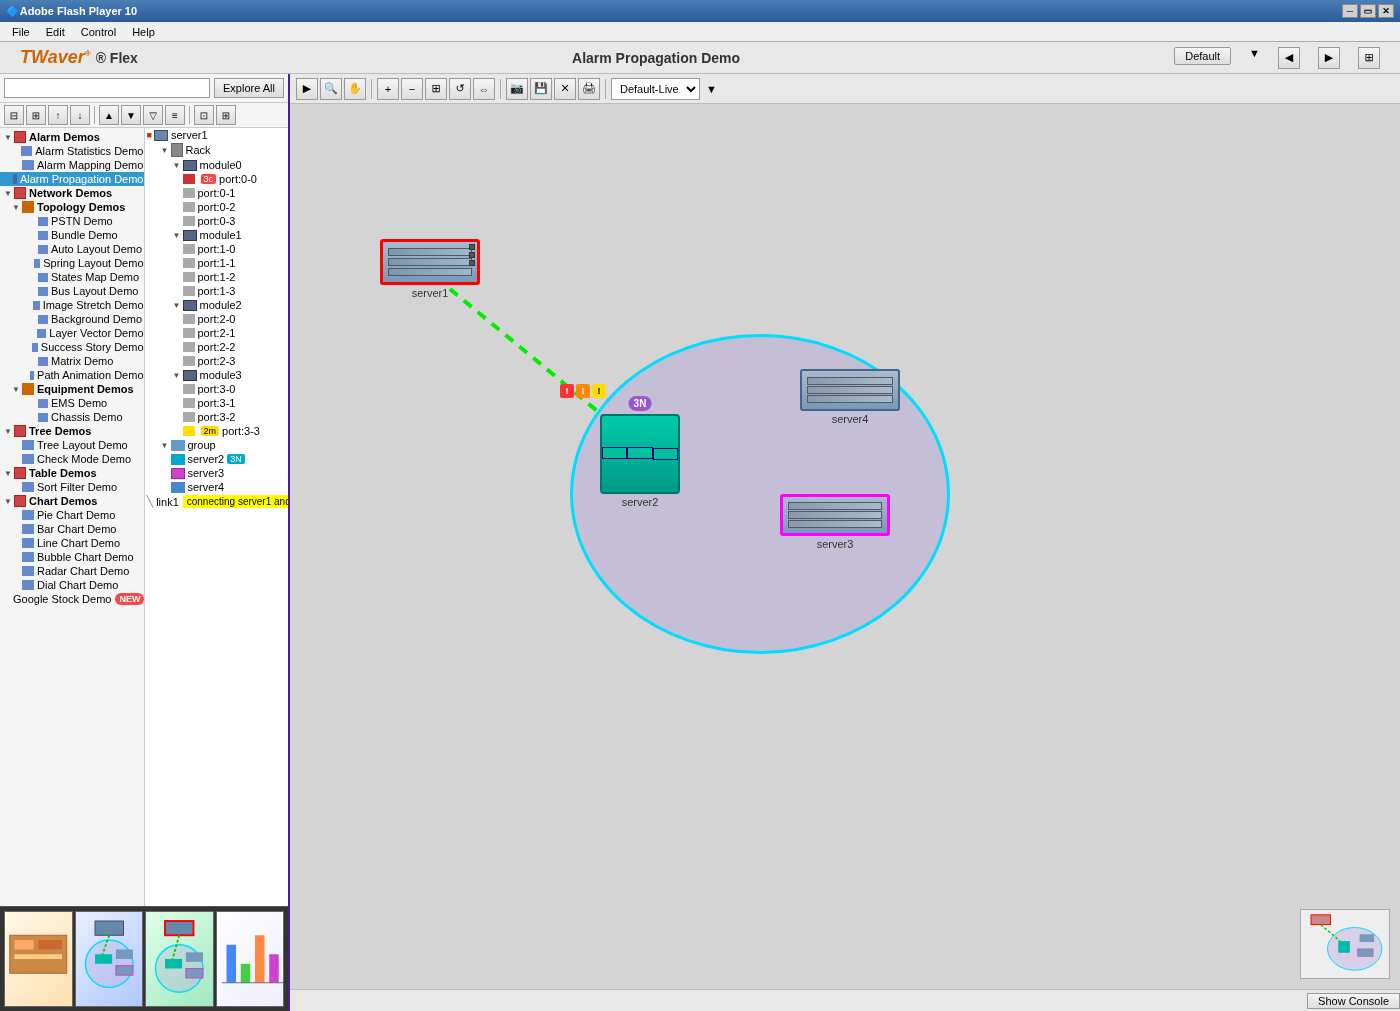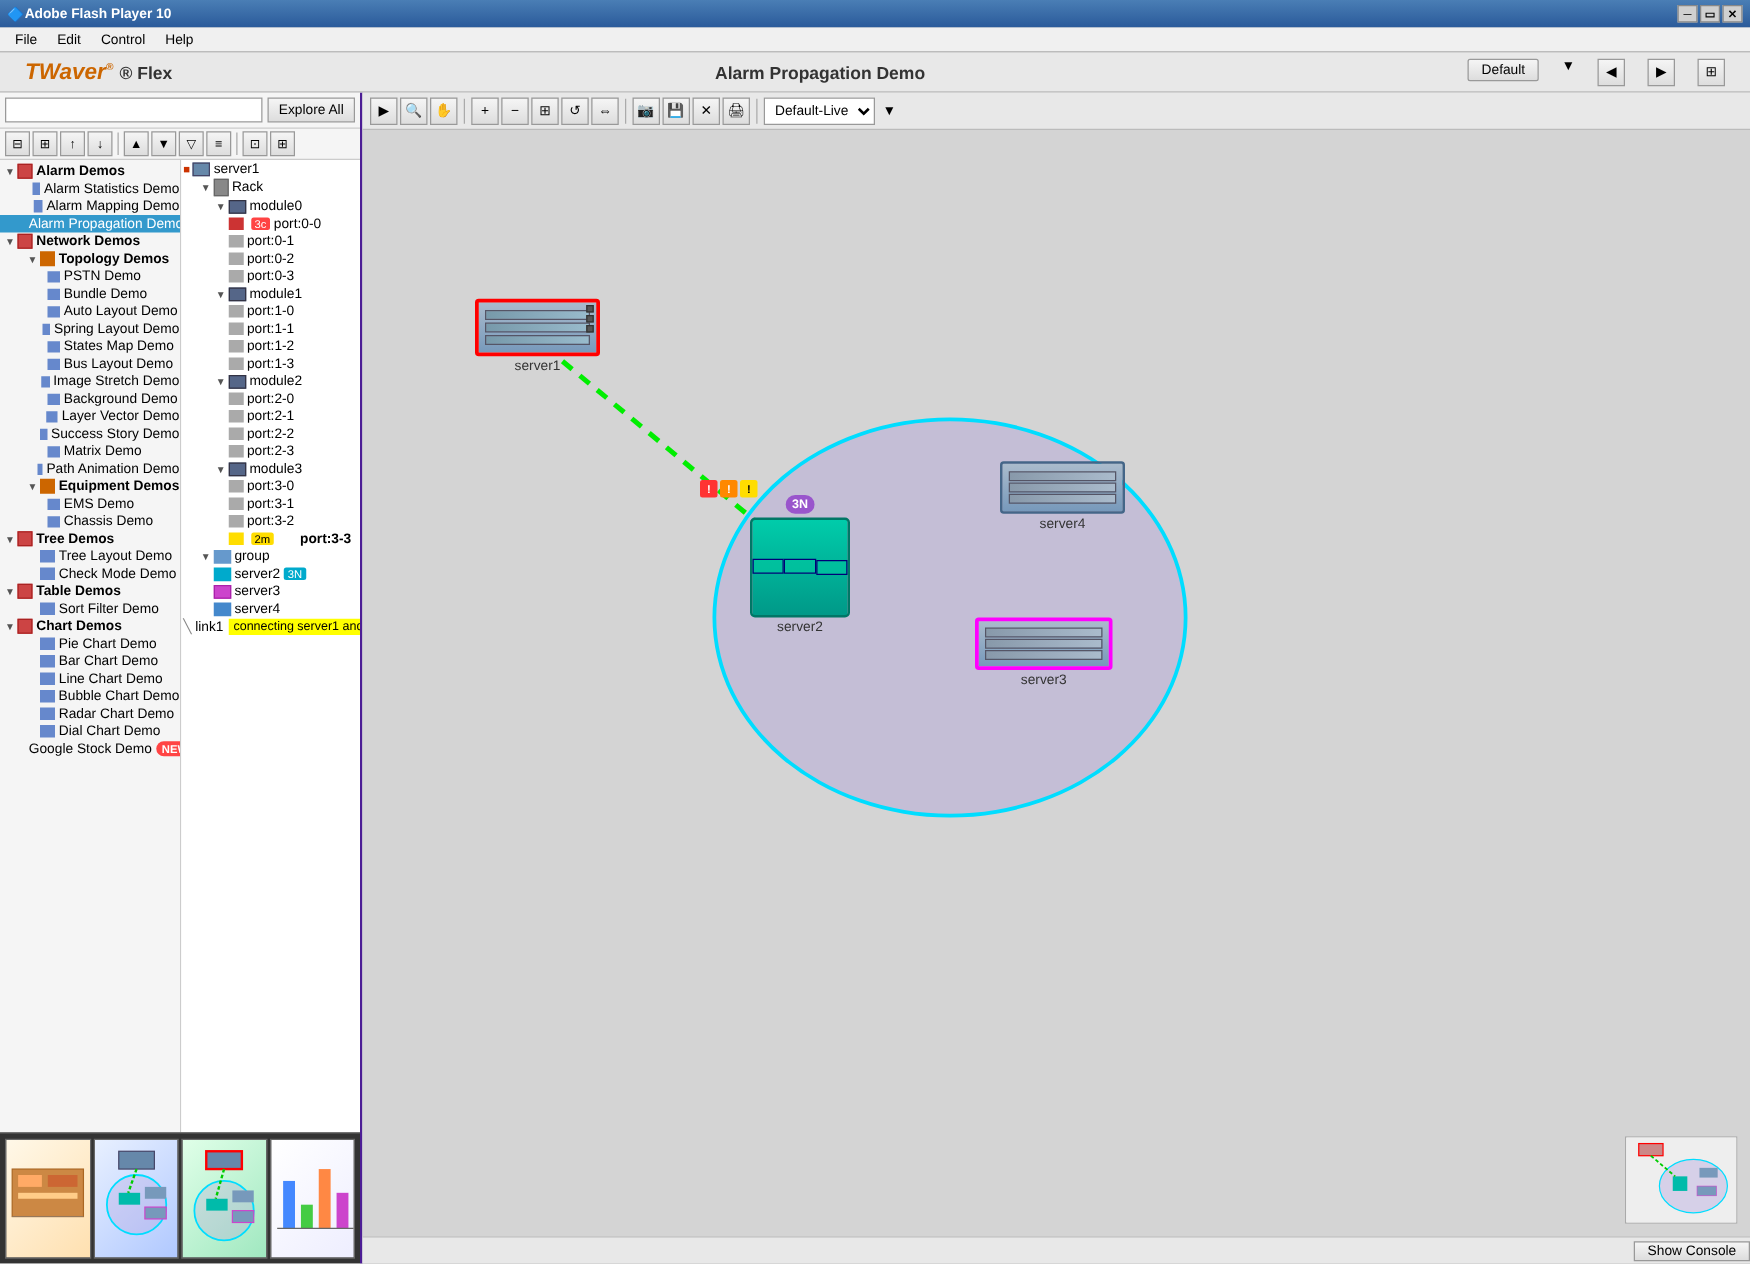--- a/index.html
+++ b/index.html
@@ -136,21 +136,21 @@
     
     #tree-container {
       flex: 1;
       overflow-y: auto;
       overflow-x: hidden;
       padding: 2px 0;
     }
     .tree-node { display: flex; align-items: center; padding: 1px 0; cursor: pointer; white-space: nowrap; }
     .tree-node.selected { background: #3399cc; color: white; }
     .indent-0 { padding-left: 2px; }
-    .indent-1 { padding-left: 20px; }
+    .indent-1 { padding-left: 10px; }
     .indent-2 { padding-left: 26px; }
     .expand-btn { width: 12px; height: 12px; display: inline-flex; align-items: center; justify-content: center; font-size: 8px; color: #555; }
     .cat-label { font-weight: bold; font-size: 11px; }
     .badge-red { background: #ff4444; color: white; font-size: 9px; padding: 0 3px; border-radius: 2px; margin-left: 3px; }
     .badge-yellow { background: #ffdd00; color: #000; font-size: 9px; padding: 0 3px; border-radius: 2px; margin-left: 3px; }
     .badge-cyan { background: #00aacc; color: white; font-size: 9px; padding: 0 3px; border-radius: 2px; margin-left: 3px; }
     .badge-new { background: #ff4444; color: white; font-size: 9px; padding: 1px 4px; border-radius: 8px; margin-left: 4px; font-weight: bold; }
 
     
     #thumbnails {
@@ -671,21 +671,21 @@
             <span>port:3-1</span>
           </div>
           <div class="tree-node" style="padding-left:38px;">
             <span style="background:#aaa; width:12px; height:10px; display:inline-block; margin-right:3px;"></span>
             <span>port:3-2</span>
           </div>
 
           <div class="tree-node" style="padding-left:38px;">
             <span style="background:#ffdd00; width:12px; height:10px; display:inline-block; margin-right:3px;"></span>
             <span class="badge-yellow">2m</span>
-            <span style="margin-left:21px;font-weight:bold;">port:3-3</span>
+            <span style="margin-left:3px;">port:3-3</span>
           </div>
 
           <div class="tree-node" style="padding-left:14px;">
             <span class="expand-btn">▼</span>
             <span style="background:#6699cc; width:14px; height:11px; display:inline-block; margin-right:3px;"></span>
             <span>group</span>
           </div>
 
           <div class="tree-node" style="padding-left:26px;">
             <span style="background:#00aacc; width:14px; height:11px; display:inline-block; margin-right:3px;"></span>

